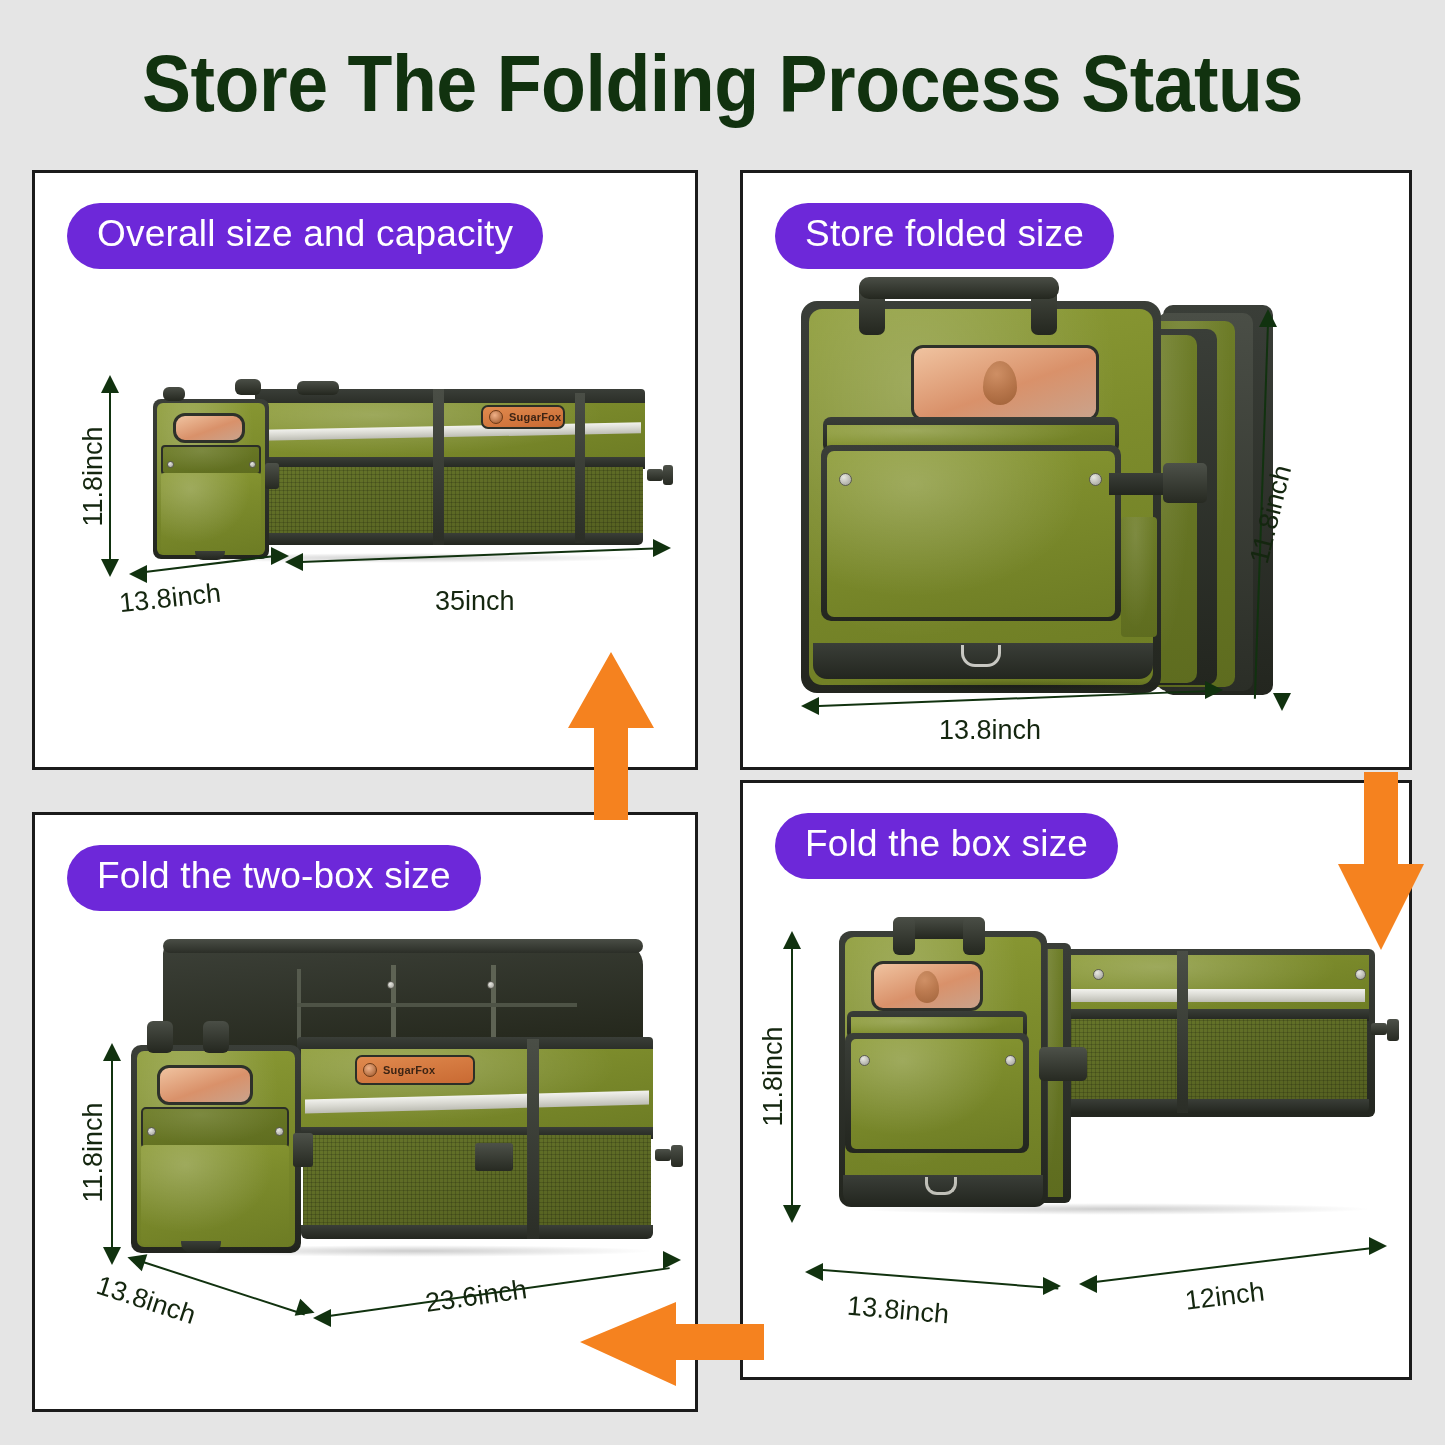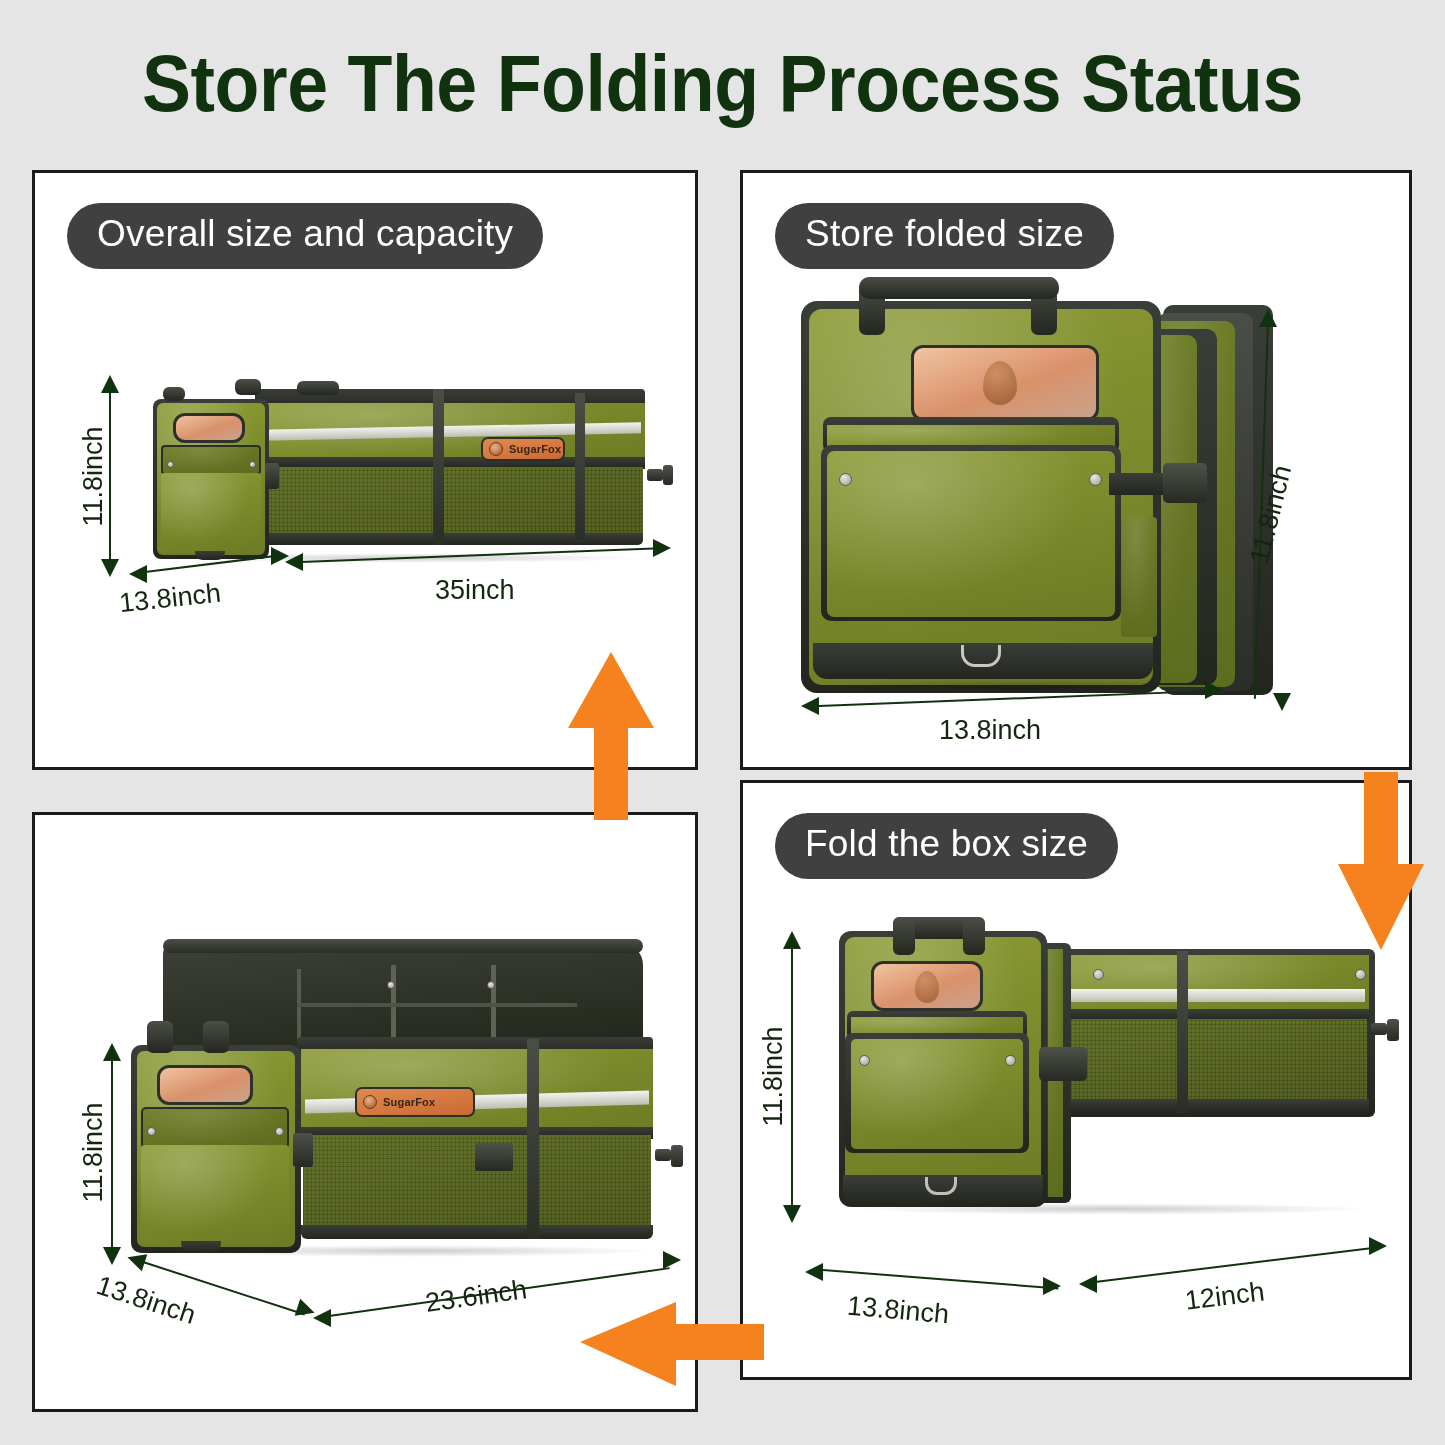--- a/index.html
+++ b/index.html
@@ -33,21 +33,21 @@
     overflow: hidden;
   }
   #panel-1 { left: 32px;  top: 170px;  width: 666px; height: 600px; }
   #panel-2 { left: 740px; top: 170px;  width: 672px; height: 600px; }
   #panel-3 { left: 32px;  top: 812px;  width: 666px; height: 600px; }
   #panel-4 { left: 740px; top: 780px;  width: 672px; height: 600px; }
 
   .pill {
     position: absolute;
     left: 32px; top: 30px;
-    background: #404040;
+    background: #6d28d9;
     color: #ffffff;
     border-radius: 60px;
     padding: 12px 30px 15px 30px;
     font-size: 37px;
     line-height: 1.05;
     white-space: nowrap;
     font-family: "Liberation Sans", sans-serif;
     letter-spacing: 0.2px;
   }
 
@@ -80,21 +80,20 @@
     background: linear-gradient(180deg, #4a4e46 0%, #24271f 100%);
     border-radius: 6px;
   }
   .badge {
     background: linear-gradient(170deg, #e08a4e 0%, #c96a33 100%);
     border: 2px solid #2c2f27;
     border-radius: 7px;
     display: flex; align-items: center; gap: 6px;
     padding: 0 6px;
     overflow: hidden;
-    margin-top: 32px;
   }
   .badge .logo-dot {
     width: 14px; height: 14px; border-radius: 50%;
     background: radial-gradient(circle at 40% 35%, #f0b188, #9a5224);
     border: 1px solid #6d3a17;
     flex: 0 0 auto;
   }
   .badge .brand {
     font-size: 11px; color: #3c2414; font-weight: bold;
     letter-spacing: 0.2px; white-space: nowrap;
@@ -190,21 +189,21 @@
     <div class="dim-label" style="left:8px;top:288px;transform:rotate(-90deg);transform-origin:center;">11.8inch</div>
 
     <div class="dim-line" style="left:110px;top:398px;width:140px;height:2px;transform:rotate(-7deg);transform-origin:left center;"></div>
     <div class="arrowhead ah-left" style="left:94px;top:392px;"></div>
     <div class="arrowhead ah-right" style="left:236px;top:374px;"></div>
     <div class="dim-label" style="left:84px;top:410px;transform:rotate(-6deg);">13.8inch</div>
 
     <div class="dim-line" style="left:266px;top:388px;width:360px;height:2px;transform:rotate(-2.2deg);transform-origin:left center;"></div>
     <div class="arrowhead ah-left" style="left:250px;top:380px;"></div>
     <div class="arrowhead ah-right" style="left:618px;top:366px;"></div>
-    <div class="dim-label" style="left:400px;top:402px;text-align:center;">35inch</div>
+    <div class="dim-label" style="left:400px;top:413px;text-align:center;">35inch</div>
   </div>
 
   <div class="panel" id="panel-2">
     <div class="pill">Store folded size</div>
 
     <div class="photo" style="left:0;top:0;width:672px;height:600px;">
 
       <div class="trim" style="position:absolute;left:420px;top:132px;width:110px;height:390px;border-radius:10px;"></div>
       <div class="trim-l" style="position:absolute;left:414px;top:140px;width:96px;height:378px;border-radius:10px;"></div>
       <div class="fabric-dark" style="position:absolute;left:404px;top:148px;width:88px;height:366px;border-radius:10px;"></div>
@@ -244,20 +243,21 @@
     <div class="arrowhead ah-down" style="left:530px;top:520px;"></div>
     <div class="dim-label" style="left:478px;top:326px;transform:rotate(-76deg);transform-origin:center;">11.8inch</div>
 
     <div class="dim-line" style="left:76px;top:532px;width:394px;height:2px;transform:rotate(-2.2deg);transform-origin:left center;"></div>
     <div class="arrowhead ah-left" style="left:58px;top:524px;"></div>
     <div class="arrowhead ah-right" style="left:462px;top:508px;"></div>
     <div class="dim-label" style="left:196px;top:542px;">13.8inch</div>
   </div>
 
   <div class="panel" id="panel-3">
+    <div class="pill">Fold the two-box size</div>
 
     <div class="photo" style="left:0;top:0;width:666px;height:600px;">
 
       <div class="interior" style="position:absolute;left:128px;top:128px;width:480px;height:110px;border-radius:10px 22px 4px 4px;"></div>
       <div class="trim-l" style="position:absolute;left:128px;top:124px;width:480px;height:14px;border-radius:8px;"></div>
 
       <div style="position:absolute;left:262px;top:154px;width:4px;height:86px;background:#565b4e;"></div>
       <div style="position:absolute;left:356px;top:150px;width:5px;height:94px;background:#5e6354;"></div>
       <div style="position:absolute;left:456px;top:150px;width:5px;height:94px;background:#5e6354;"></div>
       <div style="position:absolute;left:262px;top:188px;width:280px;height:4px;background:#4e5346;"></div>

